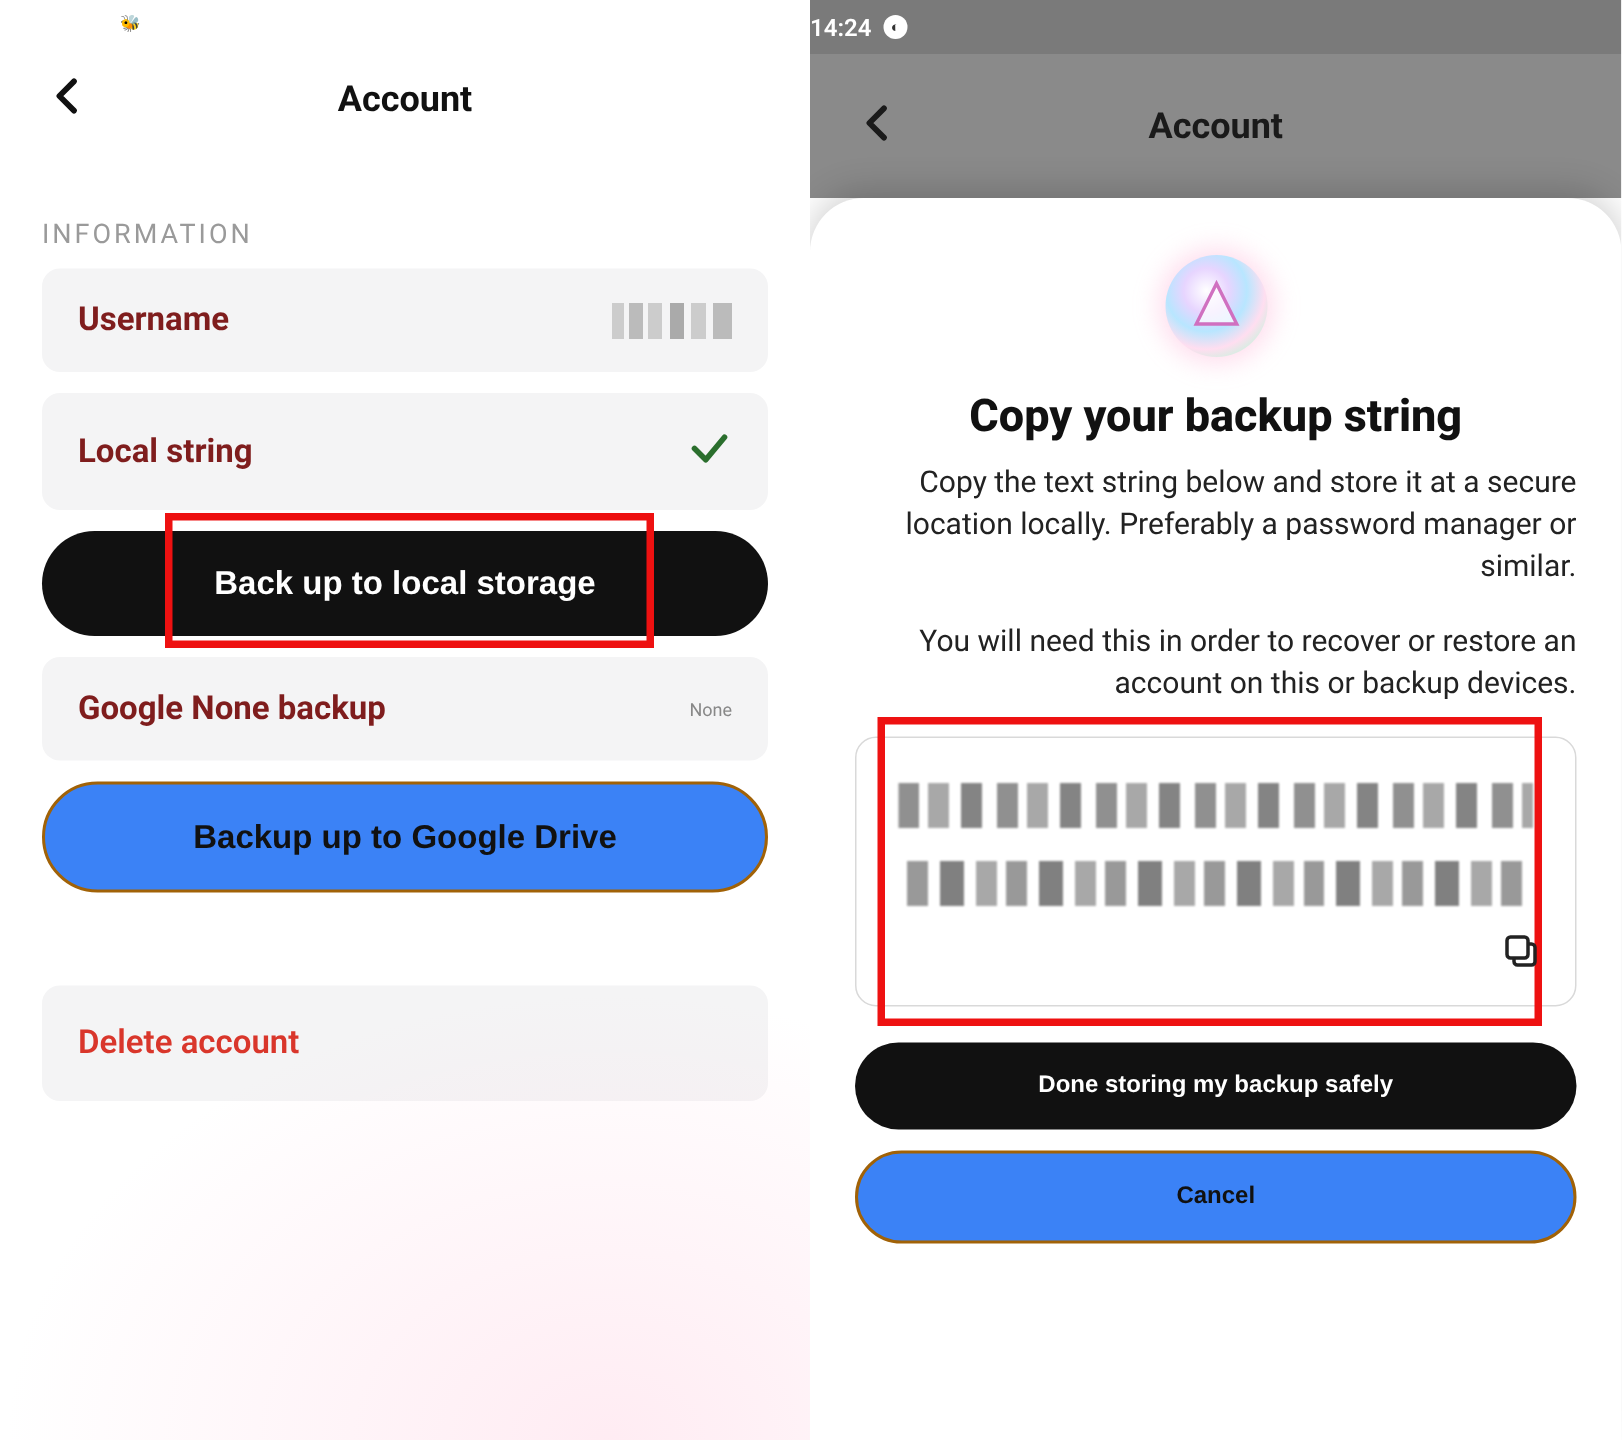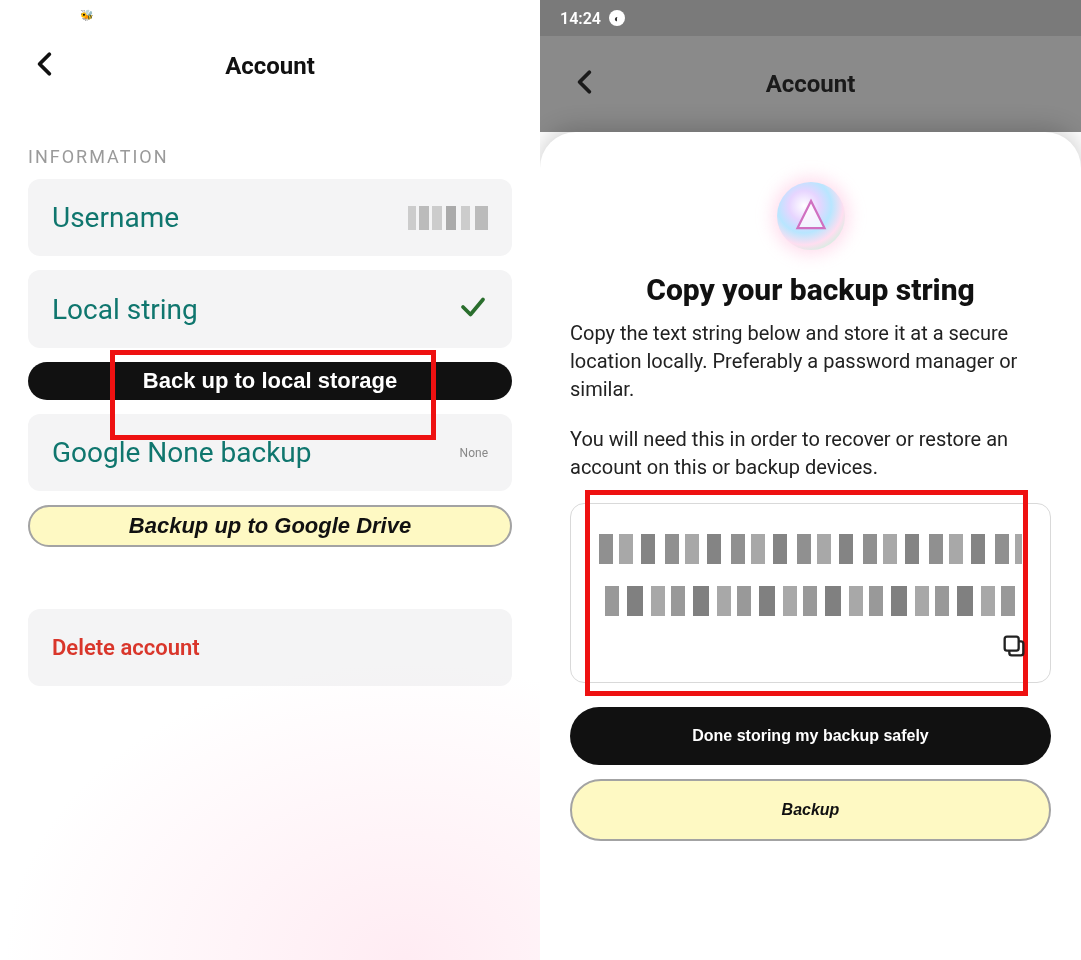--- a/index.html
+++ b/index.html
@@ -64,44 +64,44 @@
     }
     .row-card {
       background: #f4f4f5;
       border-radius: 12px;
       padding: 22px 24px;
       display: flex;
       align-items: center;
       justify-content: space-between;
       margin-bottom: 14px;
     }
-    .row-label { font-size: 28px; font-weight: 400; color: #0f766e; }
+    .row-label { font-size: 22px; font-weight: 700; color: #7f1d1d; }
     .row-value { font-size: 12px; color: #888; }
     .pixelated {
       width: 80px; height: 24px;
       background:
         linear-gradient(90deg,#ccc 0 10%,transparent 10% 14%,#bbb 14% 26%,transparent 26% 30%,#ccc 30% 42%,transparent 42% 48%,#aaa 48% 60%,transparent 60% 66%,#ccc 66% 78%,transparent 78% 84%,#bbb 84% 100%);
       filter: blur(0.5px);
     }
     .check-icon { color: #2a6e2d; }
 
     .btn {
       width: 100%;
       border-radius: 999px;
-      padding: 6px 0;
+      padding: 22px 0;
       font-size: 22px;
       font-weight: 600;
       text-align: center;
       cursor: pointer;
       border: none;
       margin-bottom: 14px;
       position: relative;
     }
     .btn-black { background: #111; color: #fff; }
-    .btn-outline { background: #fef9c3; color: #111; border: 2px solid #a3a3a3; font-style: italic; }
+    .btn-outline { background: #3b82f6; color: #111; border: 2px solid #a16207; }
     .btn-sub strong { font-weight: 700; }
 
     .highlight-red {
       position: absolute;
       border: 5px solid #e11;
       pointer-events: none;
     }
     .highlight-left {
       top: -12px;
       left: 82px;
@@ -118,21 +118,20 @@
       color: #d9362b;
       margin-top: 48px;
     }
 
     
     .right-base { position: relative; width: 100%; height: 100%; }
     .status-strip-right {
       height: 36px;
       display: flex;
       align-items: center;
-      padding-left: 20px;
       gap: 8px;
       font-size: 16px;
       font-weight: 600;
       color: #fff;
       background: #7a7a7a;
     }
     .status-dot {
       width: 16px; height: 16px; border-radius: 50%;
       background: #fff;
       display: flex; align-items: center; justify-content: center;
@@ -150,21 +149,21 @@
     .dim-header .back-icon svg path { stroke: #1a1a1a; }
 
     .sheet {
       position: absolute;
       left: 0; right: 0;
       top: 132px;
       bottom: 0;
       background: #fff;
       border-top-left-radius: 36px;
       border-top-right-radius: 36px;
-      padding: 36px 30px 0;
+      padding: 24px 30px 0;
       box-shadow: 0 -4px 24px rgba(0,0,0,0.2);
     }
     .sheet-icon {
       width: 80px; height: 80px;
       margin: 8px auto 16px;
       position: relative;
     }
     .sheet-icon .glow {
       position: absolute; inset: -8px;
       border-radius: 20px;
@@ -178,21 +177,21 @@
       display:flex;align-items:center;justify-content:center;
     }
     .sheet-title {
       text-align: center;
       font-size: 30px;
       font-weight: 800;
       color: #111;
       margin-bottom: 12px;
     }
     .sheet-desc {
-      text-align: left;
+      text-align: right;
       font-size: 20px;
       line-height: 1.4;
       color: #222;
       margin-bottom: 22px;
     }
     .string-box {
       position: relative;
       border: 1px solid #d9d9d9;
       border-radius: 14px;
       padding: 30px 28px;
@@ -325,19 +324,19 @@
             <rect x="4" y="4" width="12" height="12" rx="2" stroke="#222" stroke-width="2" fill="#fff"></rect>
           </svg>
         </span>
       </div>
 
       <button class="btn btn-black">
         <span>Done storing my backup safely</span>
       </button>
 
       <button class="btn btn-outline">
-        <span>Backup</span>
+        <span>Cancel</span>
       </button>
 
     </div>
 
   </div>
 </div>
 
 </body></html>

